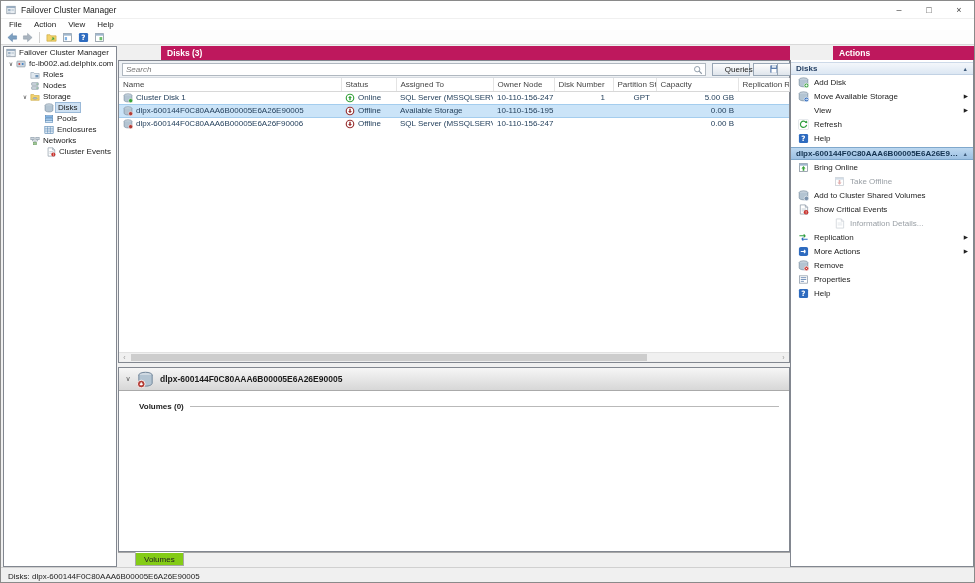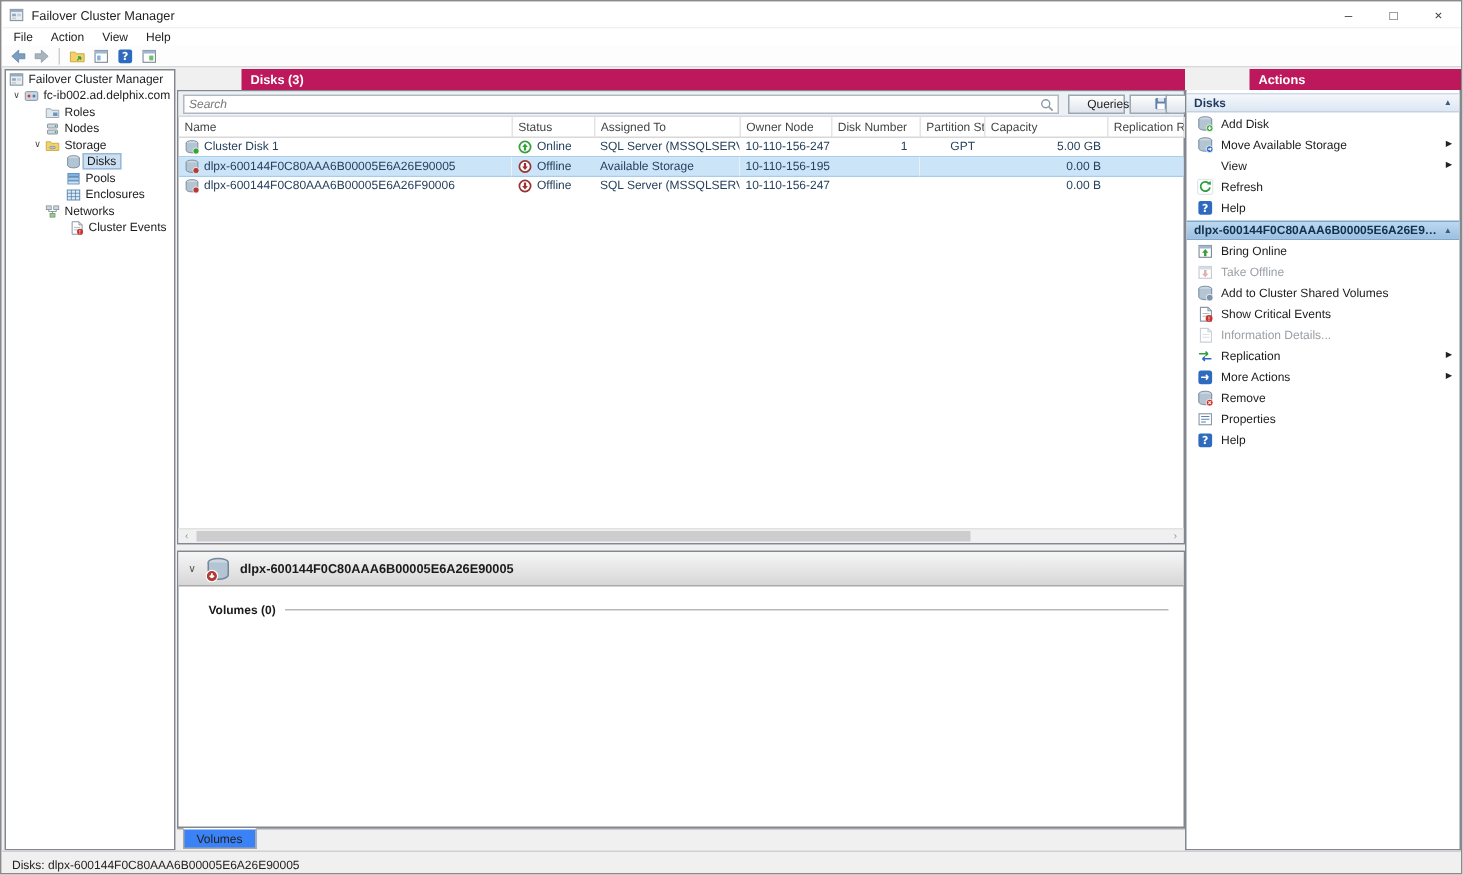--- a/index.html
+++ b/index.html
@@ -74,39 +74,39 @@
                    background:linear-gradient(#f6f6f6,#d7d7d7); border-bottom:1px solid #aaa;
                    display:flex; align-items:center; }
   .dh-chev { width:18px; text-align:center; font-size:7px; color:#555; }
   .dh-title { font-weight:bold; font-size:8.5px; color:#1b1b1b; margin-left:6px; }
   .volumes-row { position:absolute; left:20px; right:10px; top:34px; display:flex; align-items:center; }
   .volumes-label { font-weight:bold; font-size:8px; color:#1b1b1b; white-space:nowrap; }
   .volumes-line { flex:1; border-top:1px solid #b9b9b9; margin-left:6px; }
   
   .tabrow { position:absolute; left:0; top:506px; width:672px; height:15px; background:#f0f0f0;
             border-top:1px solid #a7a7a7; }
-  .tab { position:absolute; left:4px; top:-1px; height:14px; background:#3b82f6;
+  .tab { position:absolute; left:17px; top:-1px; height:14px; background:#84cc16;
          border:1px solid #a7a7a7; border-top:1px solid #fff; padding:0 8px; font-size:8px;
          line-height:13px; color:#222; }
   
   .actions { position:absolute; left:789px; top:45px; width:184px; height:521px; }
   .actions .panel-title { left:0; right:0; }
   .actions-body { position:absolute; left:0; top:14px; right:0; bottom:0; background:#fff;
                   border:1px solid #828790; border-top:none; overflow:hidden; }
   .sec-header { height:13px; display:flex; align-items:center; padding:0 5px; font-size:8px;
                 font-weight:bold; color:#1e3a5f; background:linear-gradient(#f4f7fb,#dce7f3);
                 border-top:1px solid #cdd9e8; border-bottom:1px solid #c2d2e4;
                 white-space:nowrap; overflow:hidden; margin-top:2px; }
   .sec-header.hl { background:linear-gradient(#bdd8f0,#9cc0e2); border-color:#7fa8cc; color:#12314f; }
   .sec-header .collapse { margin-left:auto; font-size:5.5px; color:#3d5a7a; padding-left:4px; }
   .act-item { height:14px; display:flex; align-items:center; padding:0 5px 0 6px; font-size:8px;
               color:#1b1b1b; white-space:nowrap; overflow:hidden; }
   .act-item .aicon { width:12px; height:12px; flex:none; display:inline-flex; align-items:center;
                      justify-content:center; margin-right:5px; }
-  .act-item.disabled { color:#9aa0a6; }
+  .act-item.disabled { color:#9aa0a6;margin-left:36px; }
   .act-item.disabled .aicon { opacity:.45; }
   .act-item .sub { margin-left:auto; font-size:5.5px; color:#222; }
   
   .statusbar { position:absolute; left:0; top:566px; right:0; height:17px; background:#f0f0f0;
                border-top:1px solid #d0d0d0; display:flex; align-items:center; padding-left:7px;
                font-size:8px; color:#222; }
 </style>
 </head>
 <body>
 

